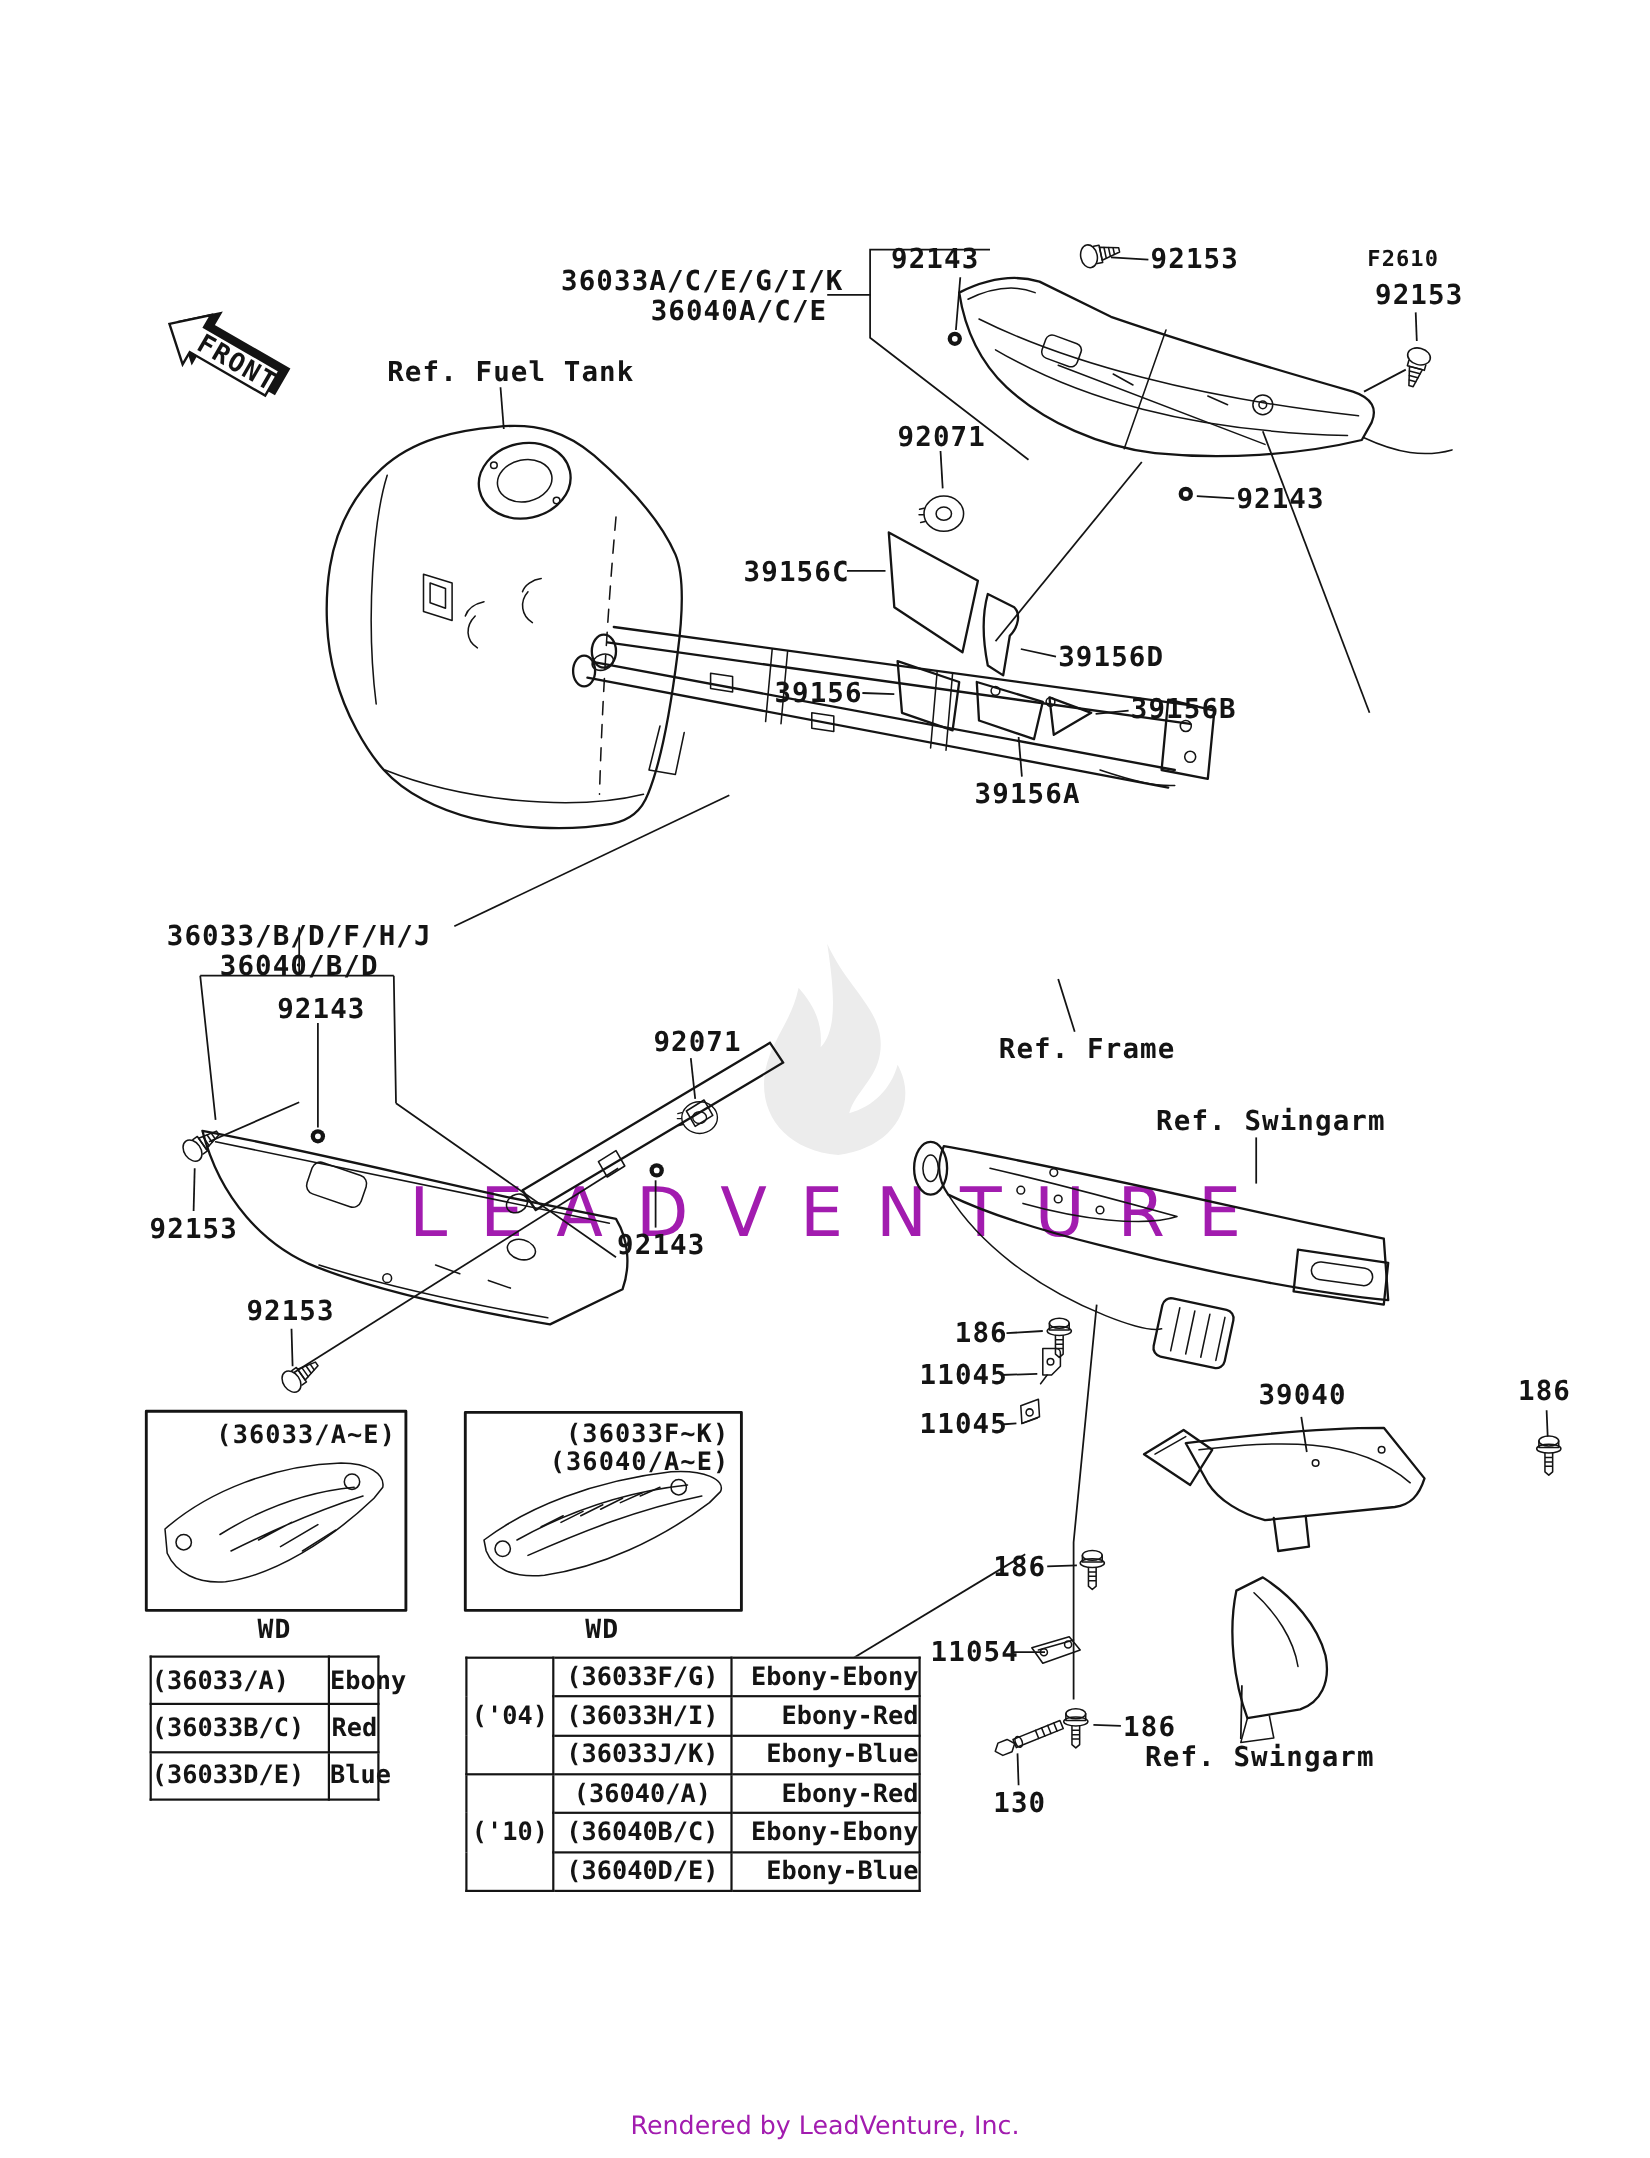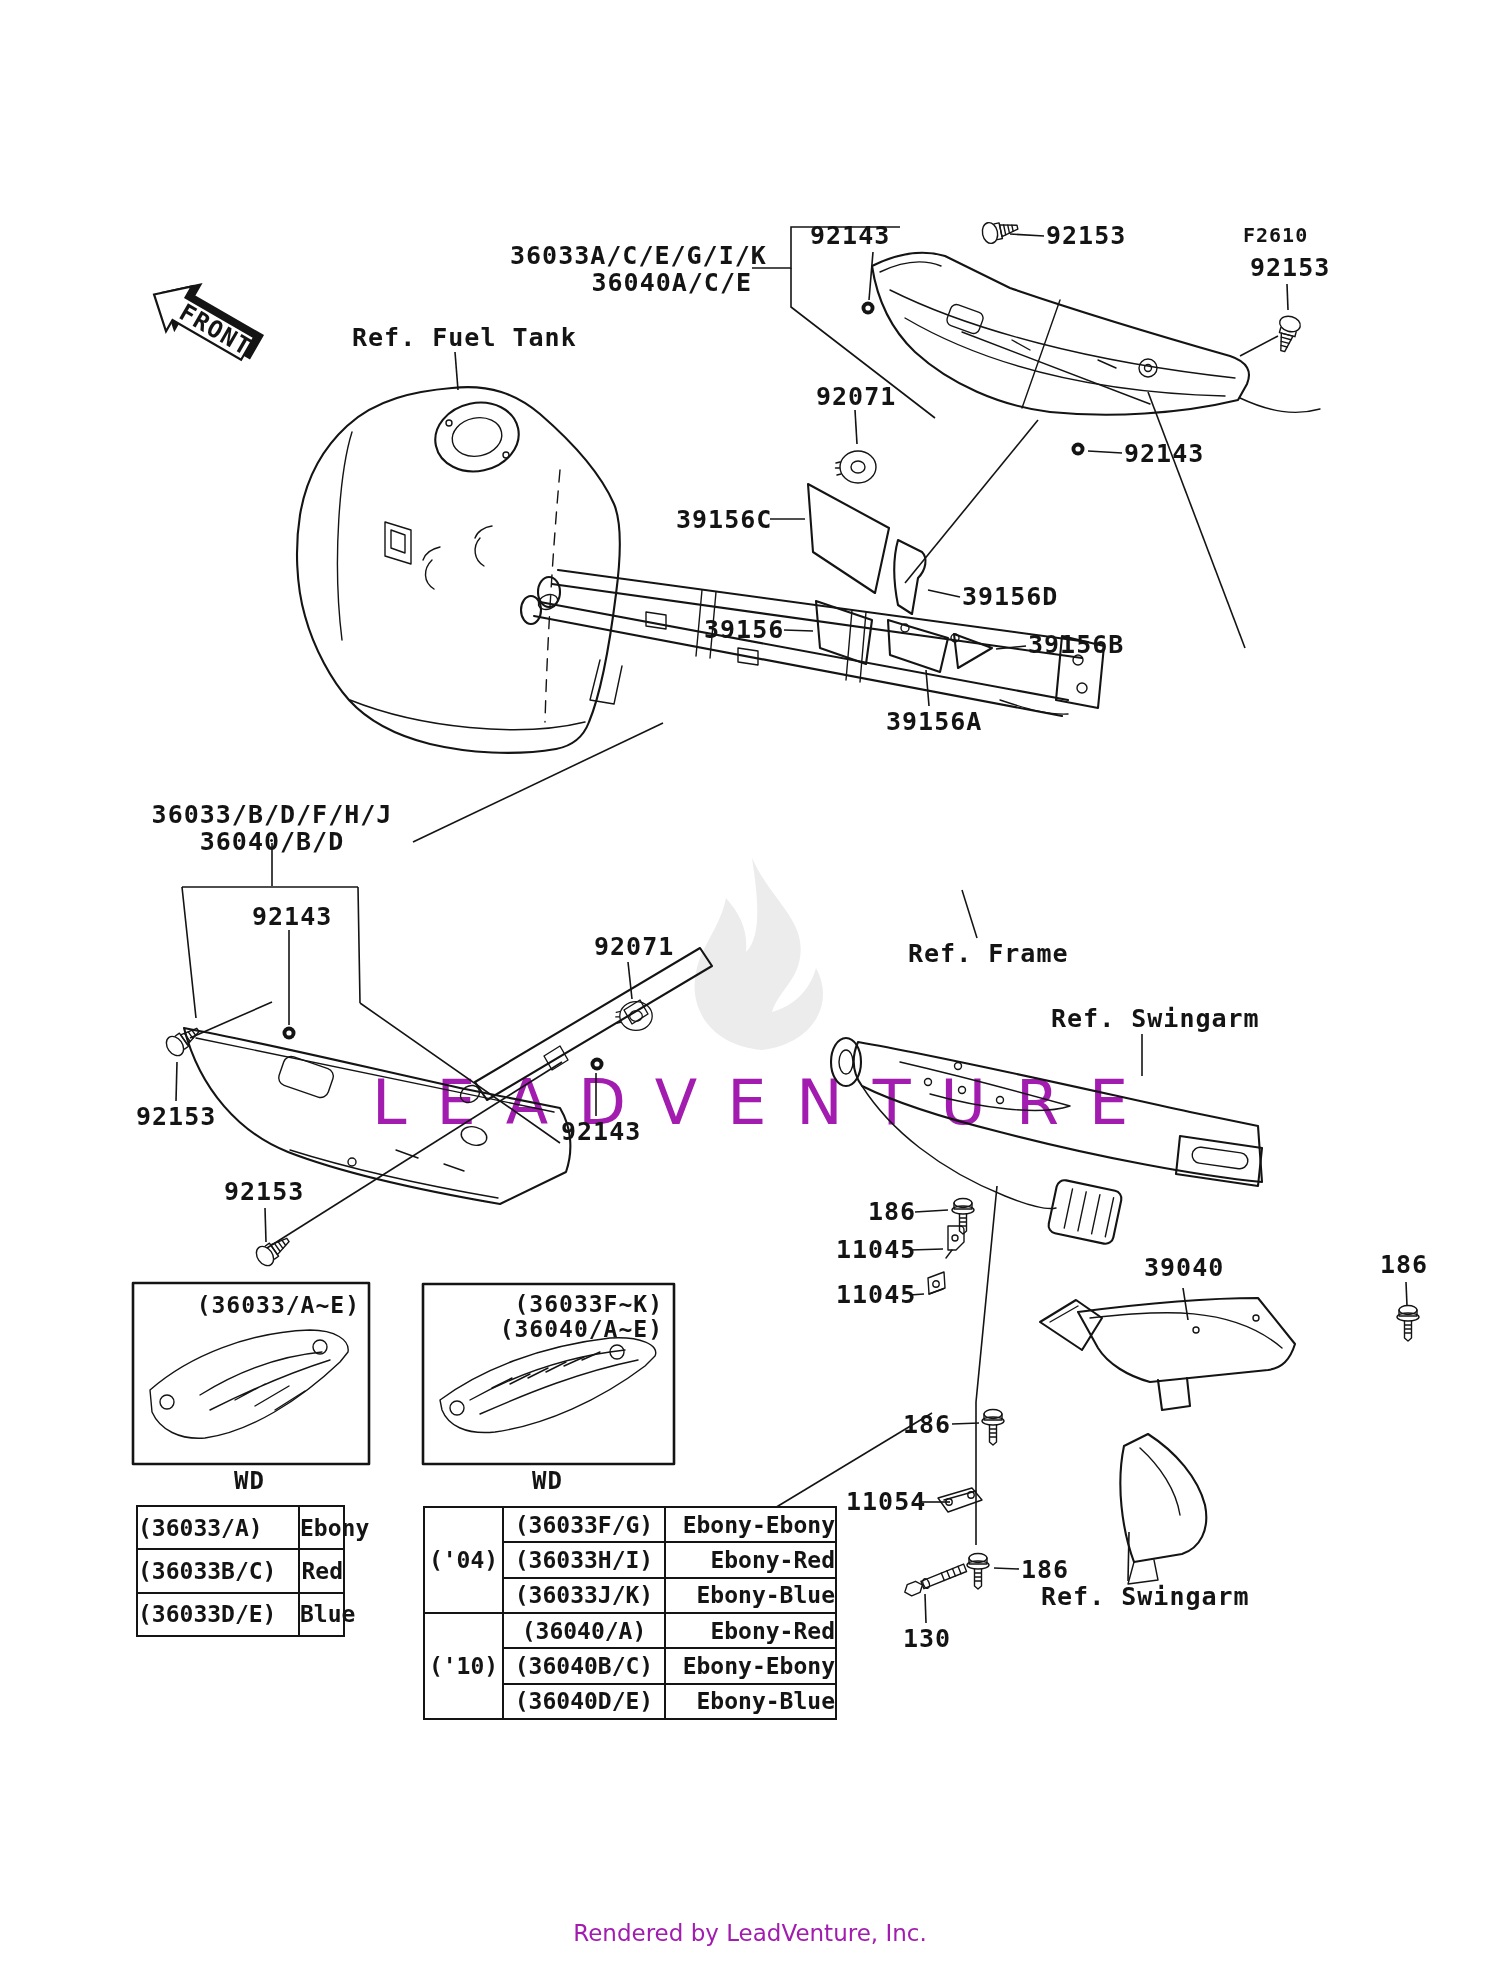--- a/index.html
+++ b/index.html
@@ -286,21 +286,21 @@
     </g>
   </svg>
 
   <div class="lbl" style="left:352px;top:324px;">Ref. Fuel Tank</div>
 
   <div class="lbl right" style="left:510px;top:242px;width:242px;">
     <div>36033A/C/E/G/I/K</div>
     <div>36040A/C/E</div>
   </div>
 
-  <div class="lbl center" style="left:130px;top:801px;width:284px;">
+  <div class="lbl center" style="left:130px;top:837px;width:284px;">
     <div>36033/B/D/F/H/J</div>
     <div>36040/B/D</div>
   </div>
 
   <div class="lbl" style="left:810px;top:222px;">92143</div>
   <div class="lbl" style="left:1046px;top:222px;">92153</div>
   <div class="lbl sm" style="left:1243px;top:222px;">F2610</div>
   <div class="lbl" style="left:1250px;top:254px;">92153</div>
   <div class="lbl" style="left:1124px;top:440px;">92143</div>
   <div class="lbl" style="left:816px;top:383px;">92071</div>

